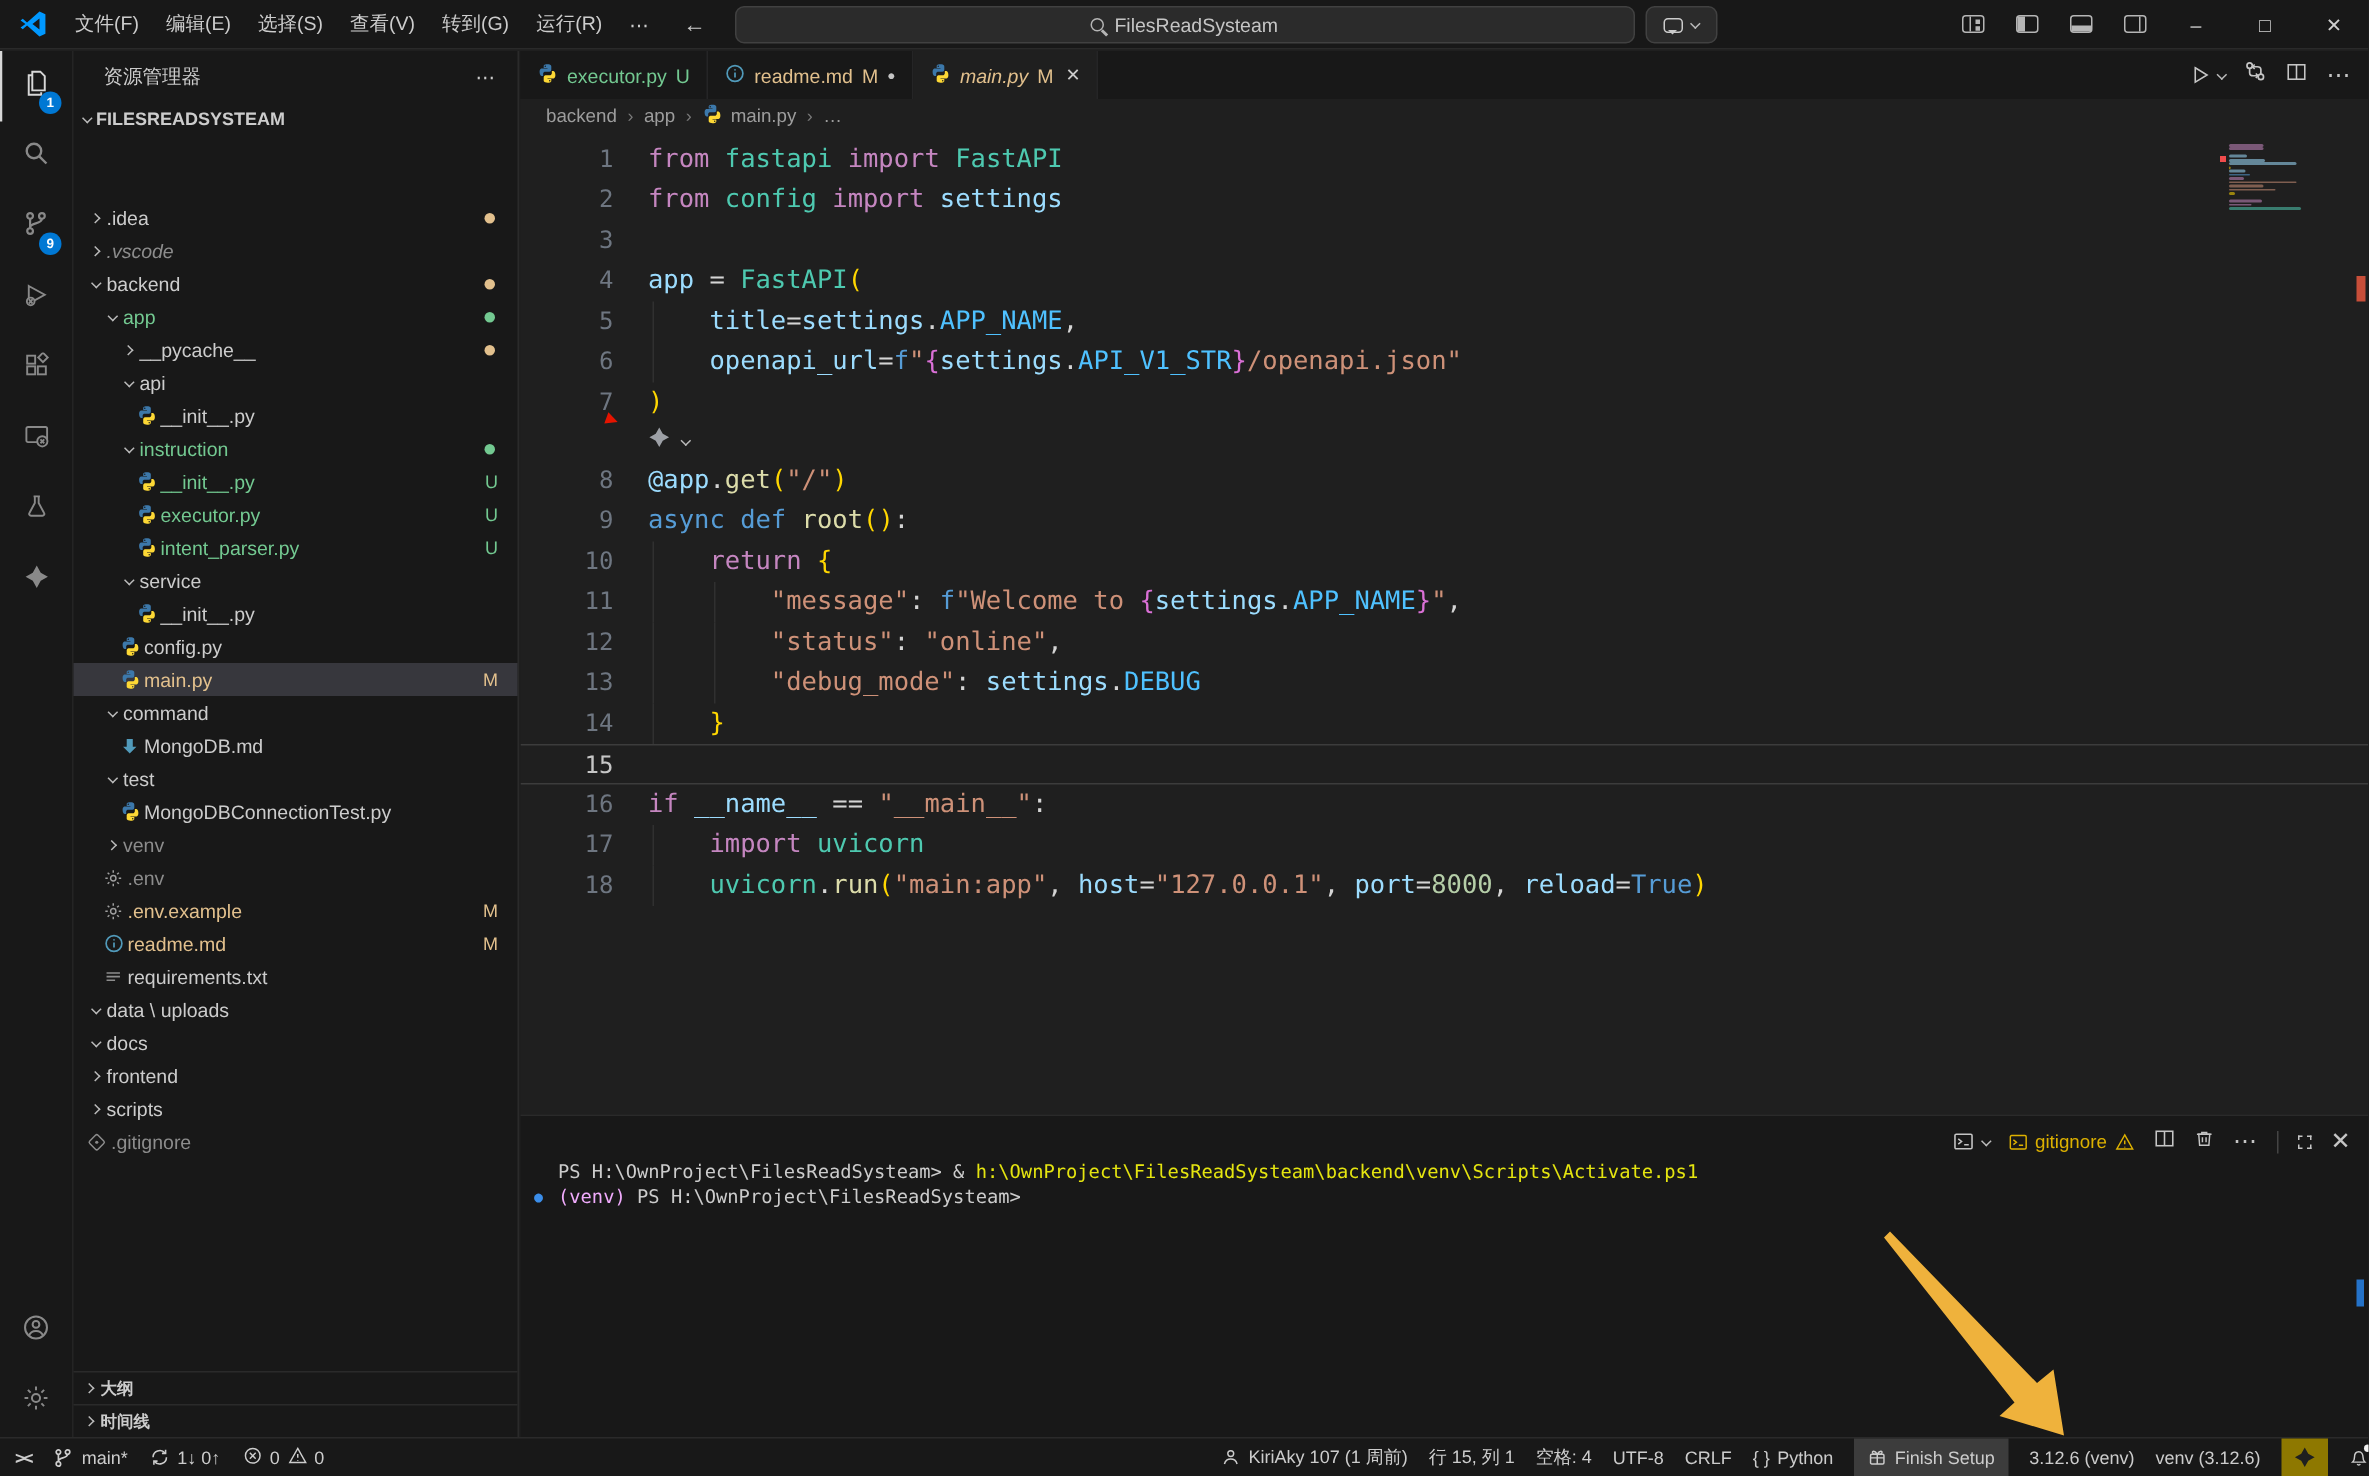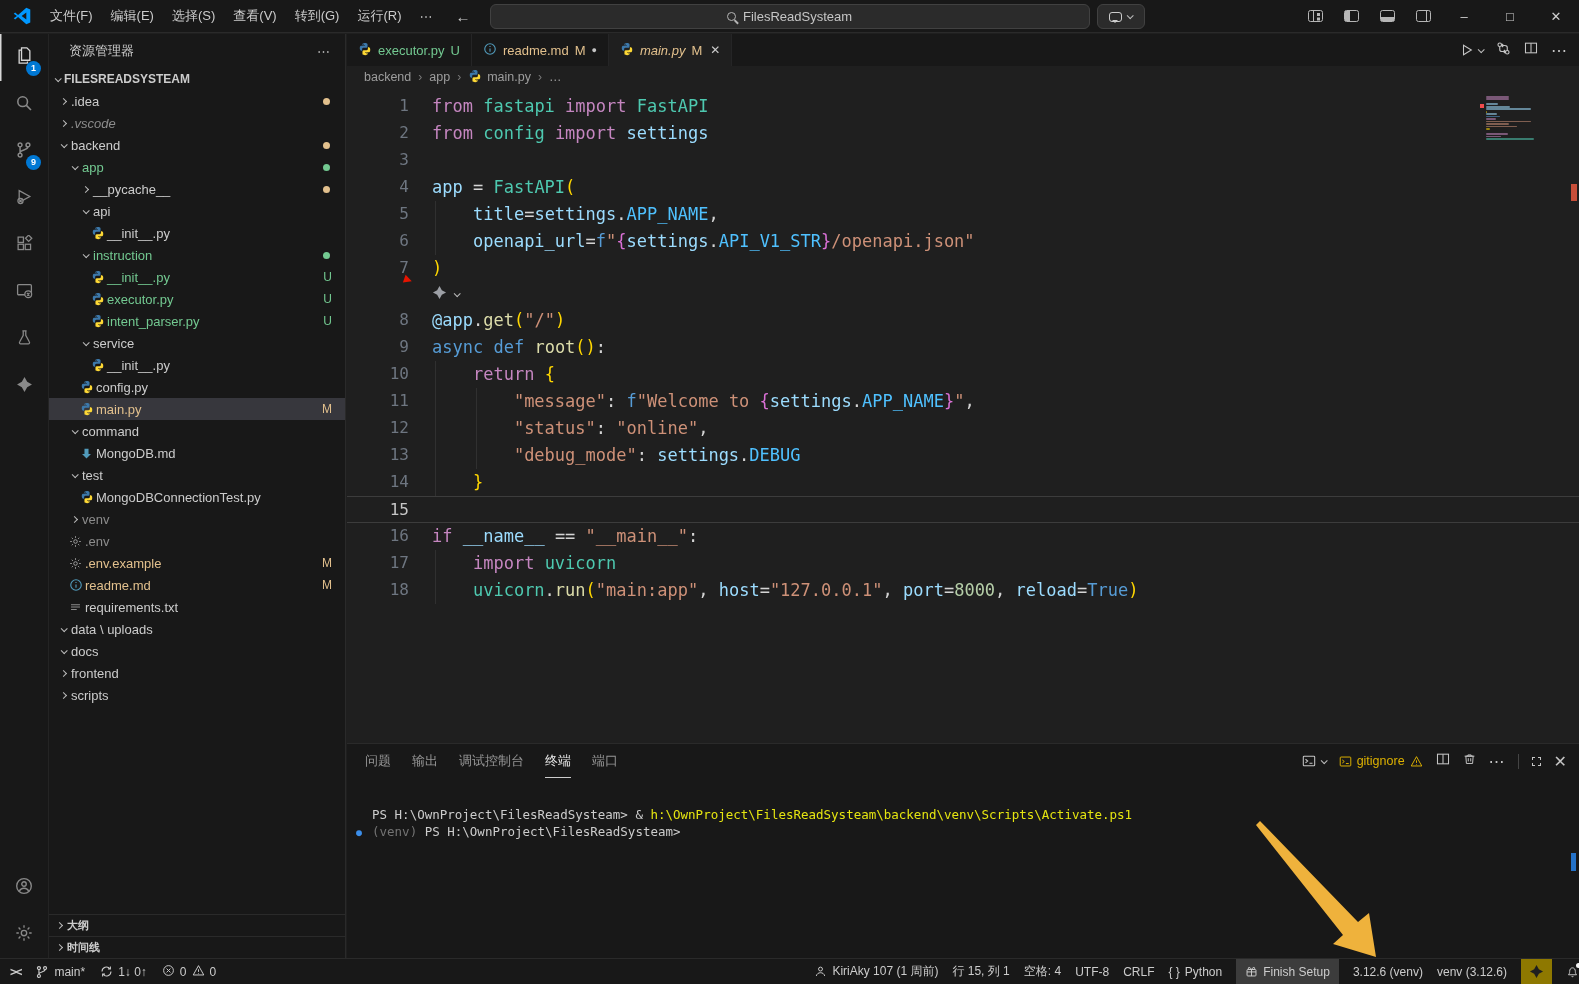--- a/index.html
+++ b/index.html
@@ -47,21 +47,21 @@
   .ab-badge { position:absolute; right:7px; bottom:5px; background:#0078d4; color:#fff; font-size:9px;
               border-radius:8px; min-width:15px; height:15px; line-height:15px; text-align:center; font-weight:bold; }
   .ab-spacer { flex:1; }
 
   
   .sidebar { position:absolute; left:48px; top:34px; bottom:26px; width:298px; background:#181818;
              border-right:1px solid #2a2a2a; border-left:1px solid #242424; display:flex; flex-direction:column; }
   .sb-header { height:34px; display:flex; align-items:center; padding:0 14px 0 20px; font-size:13px; color:#cccccc; flex:none; }
   .sb-header .dots { margin-left:auto; letter-spacing:1px; color:#cccccc; }
   .sb-root { height:22px; display:flex; align-items:center; gap:4px; padding-left:6px; font-size:12px; font-weight:bold; flex:none; }
-  .tree { flex:none; }
+  .tree { flex:none;margin-top:44px; }
   .tree-row { height:22px; display:flex; align-items:center; font-size:13px; position:relative; color:#cccccc; }
   .tree-row.selected { background:#37373d; }
   .tw { width:16px; display:flex; justify-content:center; flex:none; }
   .ficon { width:19px; display:flex; justify-content:center; align-items:center; flex:none; font-size:12px; }
   .rbadge { position:absolute; right:13px; font-size:12px; }
   .gitdot { position:absolute; right:15px; width:7px; height:7px; border-radius:50%; }
   .c-added { color:#73C991; } .c-mod { color:#E2C08D; } .c-ign { color:#8C8C8C; }
   .sb-spacer { flex:1; }
   .sb-section { height:22px; border-top:1px solid #2a2a2a; display:flex; align-items:center; gap:5px;
                 padding-left:8px; font-size:11px; font-weight:bold; flex:none; }
@@ -106,21 +106,21 @@
   .ptab { color:#969696; display:flex; align-items:center; font-size:13px; border-bottom:1px solid transparent; }
   .ptab.active { color:#e7e7e7; border-bottom-color:#cccccc; }
   .panel-toolbar { position:absolute; right:12px; top:0; height:34px; display:flex; align-items:center; gap:13px; color:#c5c5c5; }
   .pt-divider { width:1px; height:15px; background:#444; }
   .term-entry { display:flex; align-items:center; gap:5px; color:#ddb100; font-size:12.5px; }
   .icon-maxpanel { width:9px; height:9px; border:1.2px dashed #c5c5c5; display:inline-block; }
   .term { font-family:"DejaVu Sans Mono", monospace; font-size:12.5px; line-height:17px;
           padding:28px 0 0 25px; color:#cccccc; position:relative; white-space:pre; }
   .term-line { position:relative; }
   .term-dot { position:absolute; left:-16px; top:1px; color:#3b8eea; font-size:10px; }
-  .t-yellow { color:#e5e510; } .t-green { color:#737373; }
+  .t-yellow { color:#e5e510; } .t-green { color:#f0abfc; }
   .ovr-blue { position:absolute; right:3px; top:109px; width:5px; height:18px; background:#2472c8; }
 
   
   .statusbar { position:absolute; left:0; right:0; bottom:0; height:26px; background:#181818;
                border-top:1px solid #2a2a2a; display:flex; align-items:center; font-size:12px;
                color:#cccccc; padding-left:10px; z-index:10; }
   .sb-left { display:flex; gap:15px; align-items:center; }
   .sb-right { margin-left:auto; display:flex; gap:14px; align-items:center; height:26px; }
   .sbi { display:flex; align-items:center; gap:5px; height:26px; }
   .sbi.hl { background:#3c3c3c; padding:0 9px; }
@@ -464,20 +464,29 @@
         <span class="tw">
           <span class="chev right"></span>
         </span>
         <span>frontend</span>
       </div>
       <div class="tree-row" style="padding-left: 6px;">
         <span class="tw">
           <span class="chev right"></span>
         </span>
         <span>scripts</span>
+      </div>
+      <div class="tree-row" style="padding-left: 6px;">
+        <span class="ficon">
+          <svg width="13" height="13" viewBox="0 0 16 16" fill="none" stroke="#8c8c8c" stroke-width="1.2">
+            <rect x="3.2" y="3.2" width="9.6" height="9.6" rx="1.5" transform="rotate(45 8 8)"></rect>
+            <circle cx="8" cy="8" r="1.3" fill="#8c8c8c" stroke="none"></circle>
+          </svg>
+        </span>
+        <span class="c-ign">.gitignore</span>
       </div>
     </div>
   <div class="sb-spacer"></div>
   <div id="sb-sections">
       <div class="sb-section">
         <span class="chev right"></span>
         <span>大纲</span>
       </div>
       <div class="sb-section">
         <span class="chev right"></span>
@@ -608,27 +617,20 @@
         <div class="minimap-bar" style="width: 4.25px; background: rgb(255, 215, 0); opacity: 0.55;"></div>
         <div class="minimap-bar" style="width: 0px; background: transparent; opacity: 0.55;"></div>
         <div class="minimap-bar" style="width: 22.1px; background: rgb(197, 134, 192); opacity: 0.55;"></div>
         <div class="minimap-bar" style="width: 15.3px; background: rgb(197, 134, 192); opacity: 0.55;"></div>
         <div class="minimap-bar" style="width: 48px; background: rgb(78, 201, 176); opacity: 0.55;"></div>
       </div>
     <div class="mm-dot"></div>
     <div class="ovr-red"></div>
   </div>
   <div class="panel">
-    <div class="panel-tabs" id="panel-tabs">
-        <div class="ptab">问题</div>
-        <div class="ptab">输出</div>
-        <div class="ptab">调试控制台</div>
-        <div class="ptab active">终端</div>
-        <div class="ptab">端口</div>
-      </div>
     <div class="panel-toolbar">
       <span style="display:flex;align-items:center;gap:5px">
         <svg width="14" height="14" viewBox="0 0 16 16" fill="none" stroke="currentColor" stroke-width="1.2">
             <rect x="1.5" y="2.5" width="13" height="11" rx="1"></rect>
             <path d="M4 6l2.5 2L4 10M8.5 10.5H12"></path>
           </svg>
         <span class="chev"></span>
       </span>
       <span class="term-entry">
         <svg width="13" height="13" viewBox="0 0 16 16" fill="none" stroke="currentColor" stroke-width="1.2">

